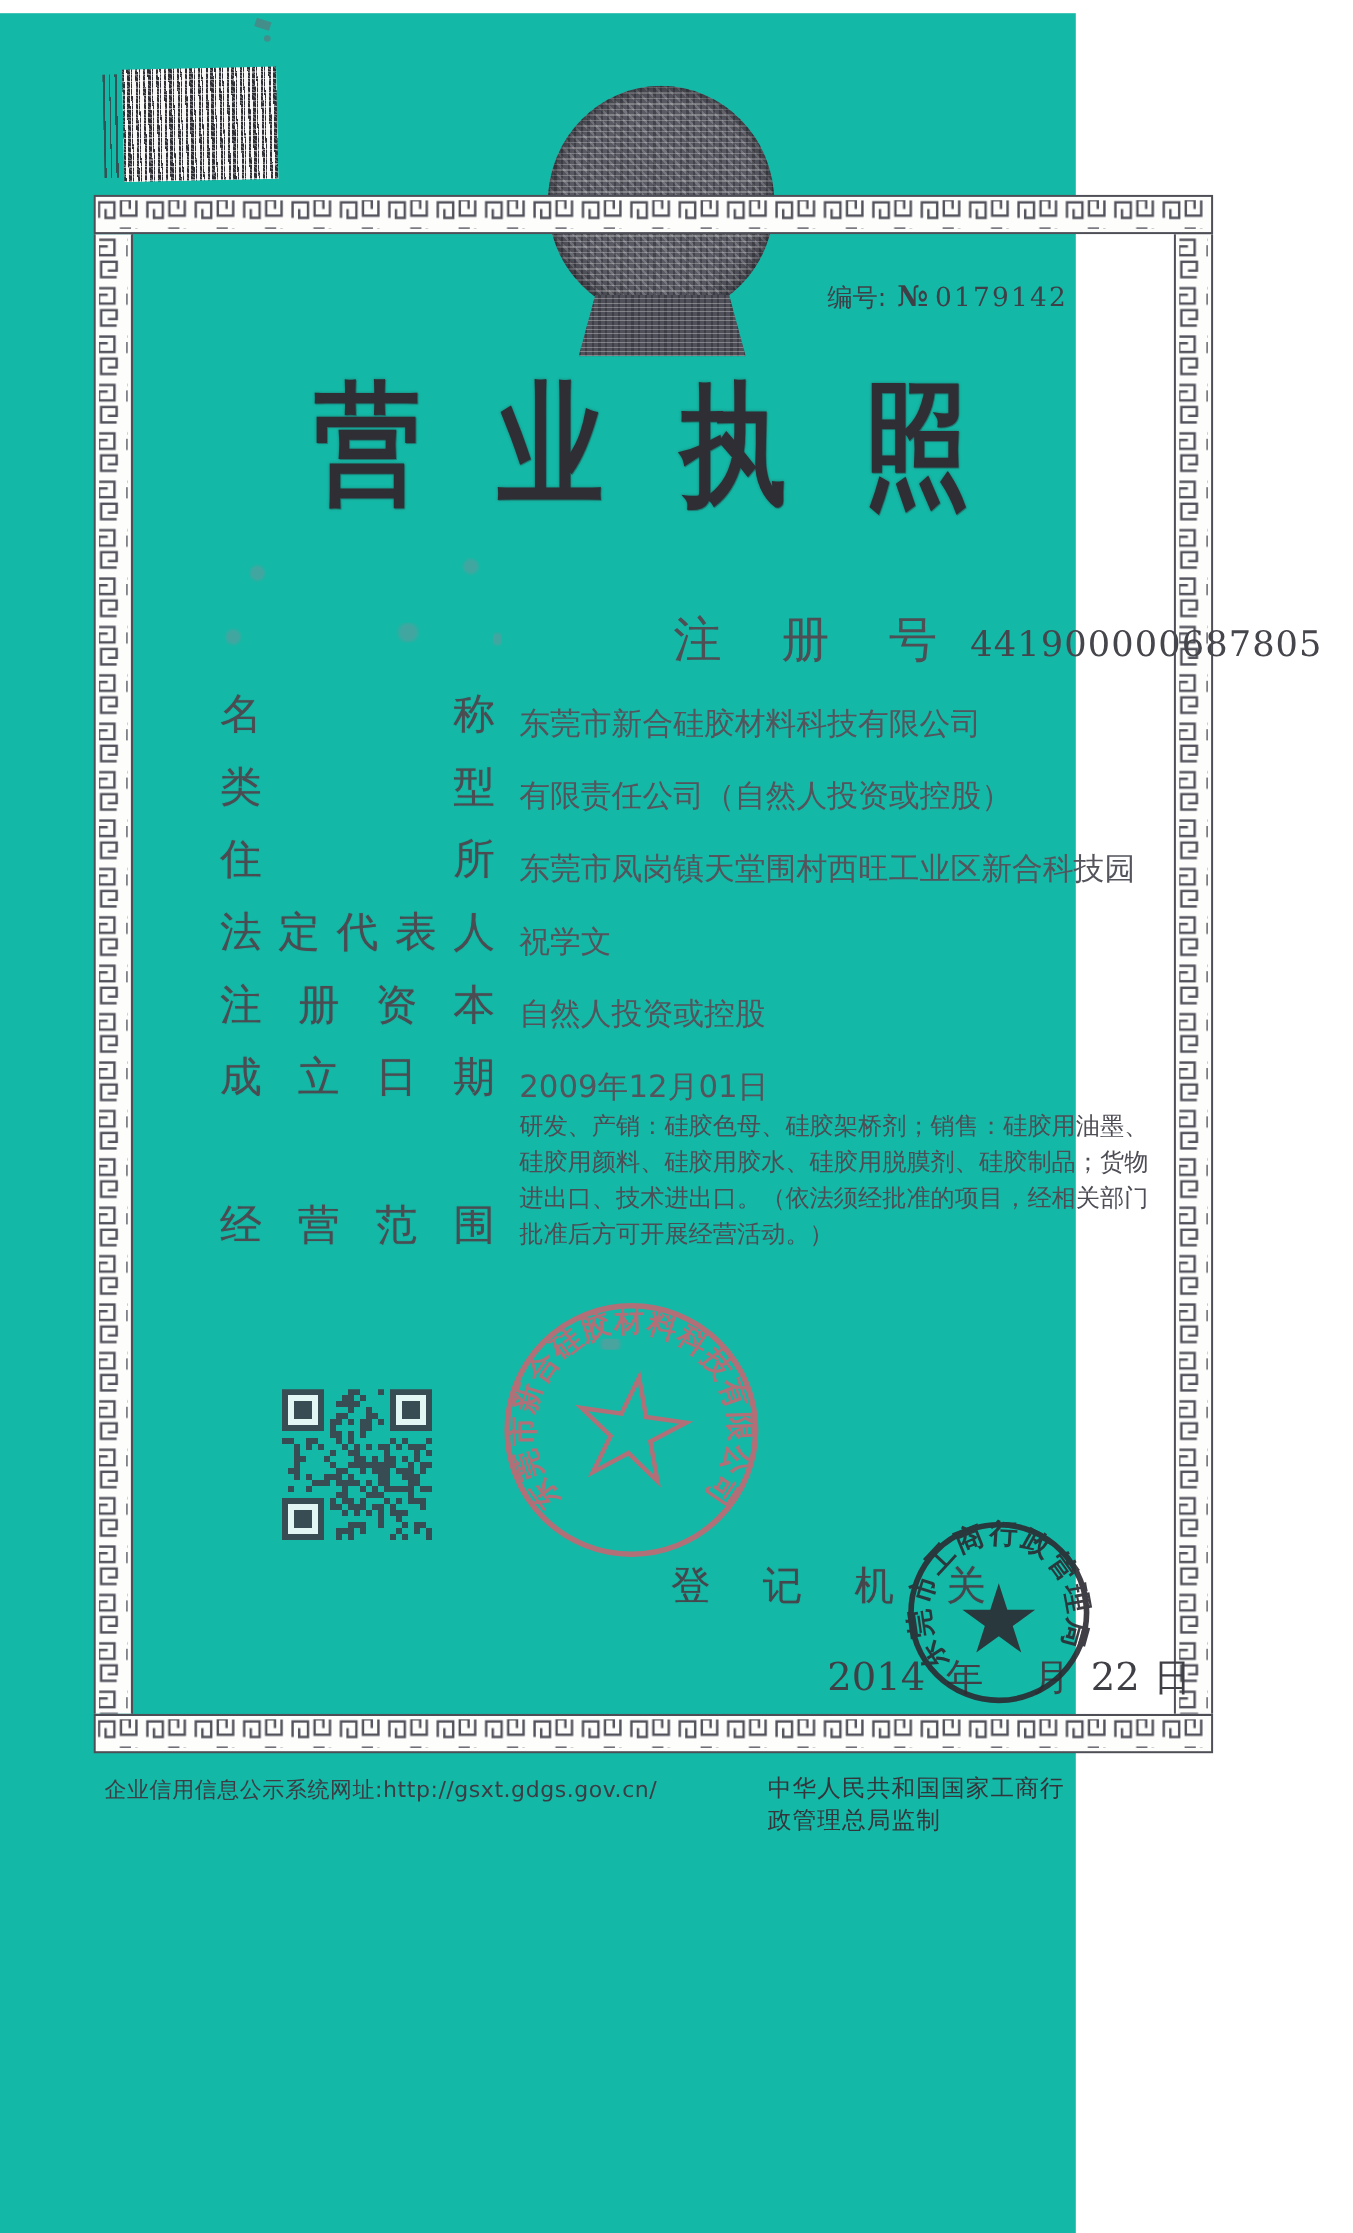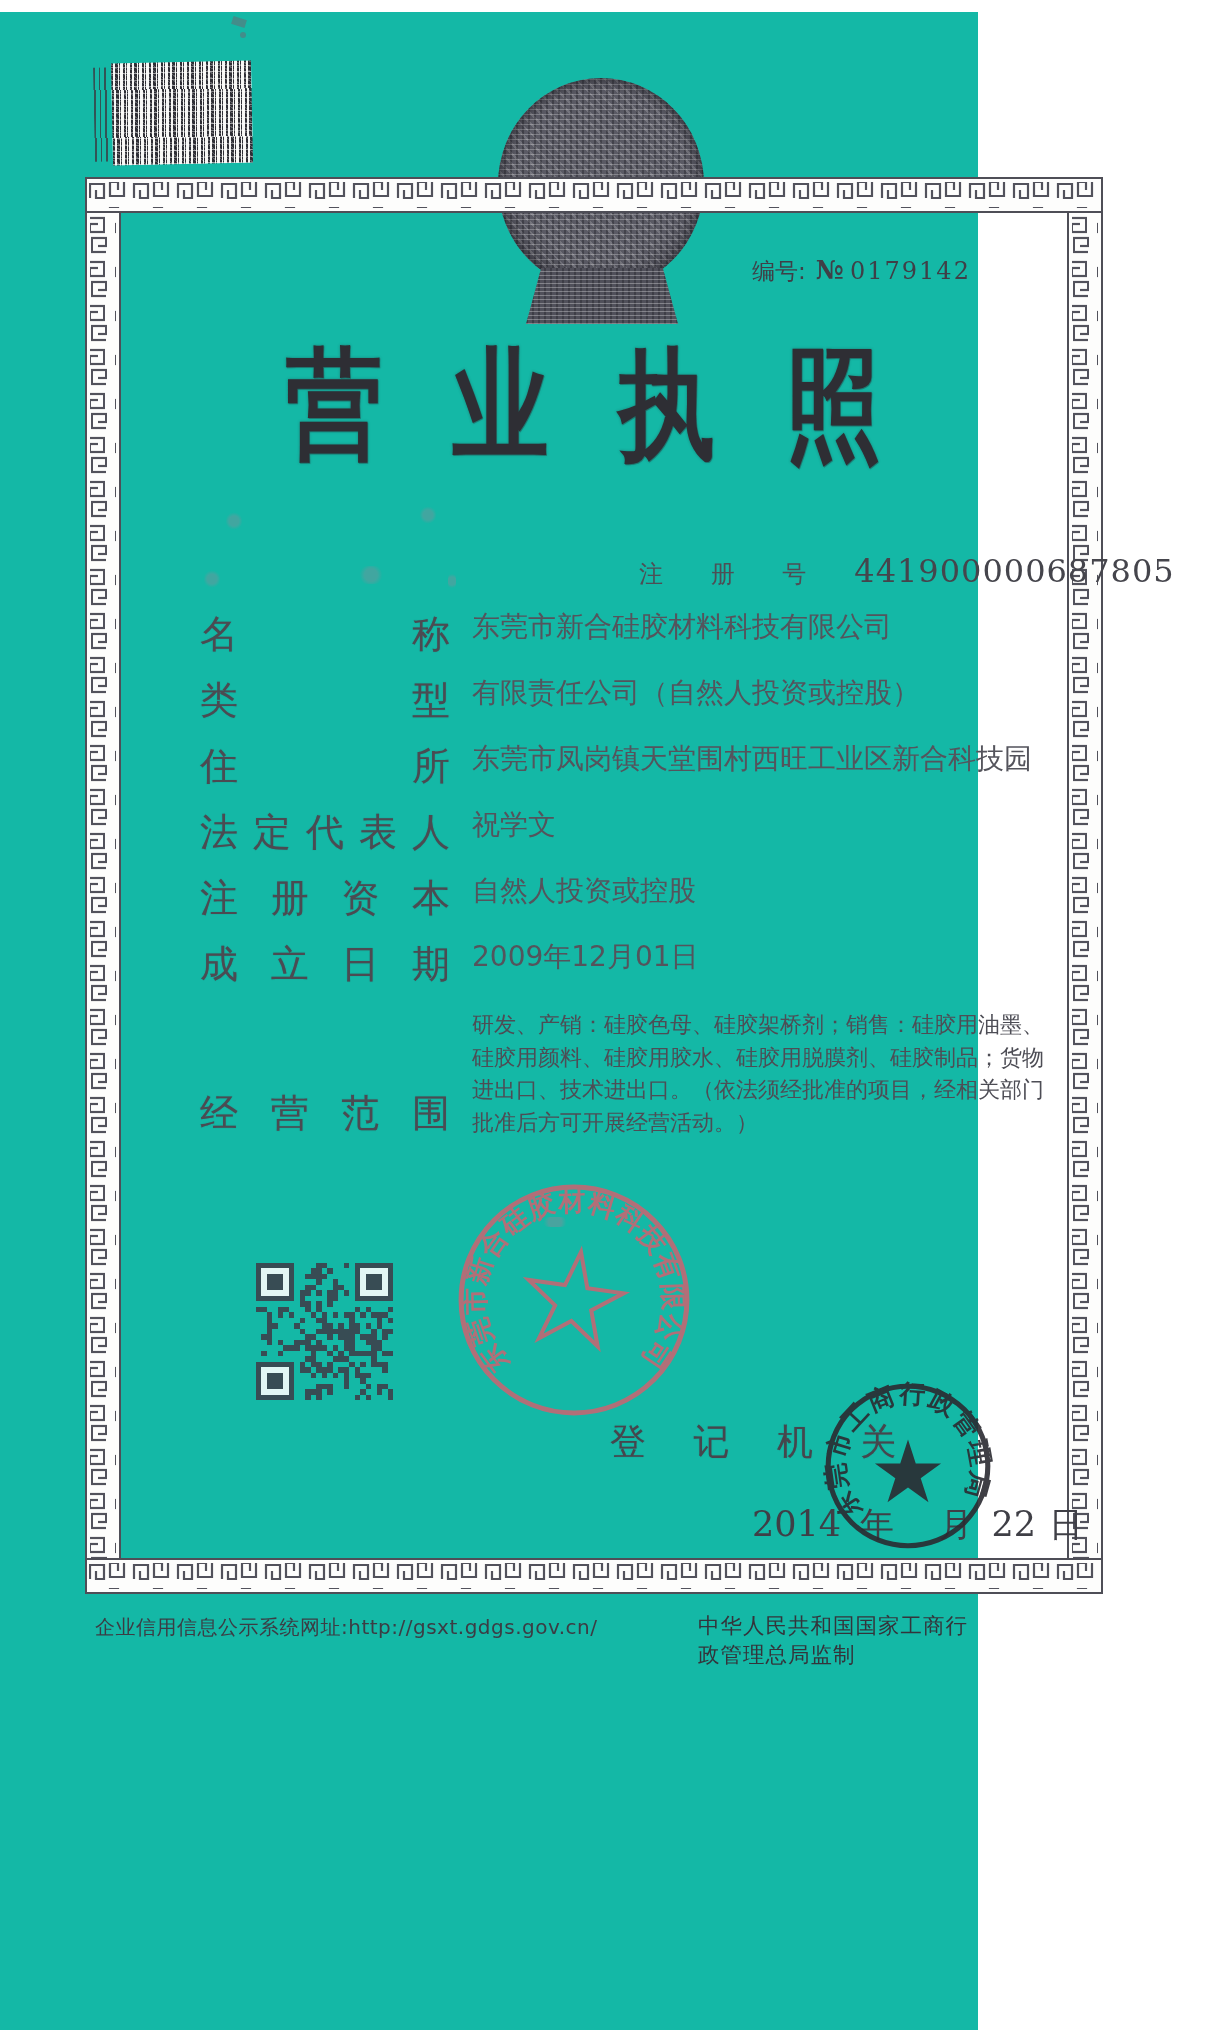--- a/index.html
+++ b/index.html
@@ -61,26 +61,26 @@
   .title{
     position:absolute;left:286px;top:326px;margin:0;
     font-family:"DejaVu Serif",serif;font-weight:900;
     font-size:120px;line-height:1.1;letter-spacing:88px;white-space:nowrap;
     color:#2e2e34;transform:scaleX(.8);transform-origin:left top;
     text-shadow:0 0 3px rgba(42,42,48,.45), 1px 1px 0 rgba(42,42,48,.35);
   }
 
   
   .regno{position:absolute;left:612px;top:540px;white-space:nowrap;color:#4e4e55;}
-  .regno .lbl{font-size:24px;letter-spacing:20px;margin-left:27px;}
-  .regno .val{font-family:"DejaVu Serif",serif;font-size:32px;color:#45454c;margin-left:28px;letter-spacing:1px;}
+  .regno .lbl{font-size:44px;letter-spacing:20px;}
+  .regno .val{font-family:"DejaVu Serif",serif;font-size:32px;color:#45454c;margin-left:10px;letter-spacing:1px;}
 
   
   .fields{position:absolute;left:200px;top:597px;width:880px;}
-  .field-row{display:flex;align-items:flex-start;min-height:66px;}
+  .field-row{display:flex;align-items:flex-end;min-height:66px;}
   .field-row.scope{align-items:flex-end;margin-top:4px;}
   .field-label{
     display:inline-block;width:250px;flex:0 0 250px;
     font-size:38px;color:#4b4b52;
     text-align:justify;text-align-last:justify;
     text-shadow:0 0 1px rgba(60,60,68,.4);
   }
   .field-value{
     margin-left:22px;font-size:28px;color:#54545c;line-height:1.25;
   }

